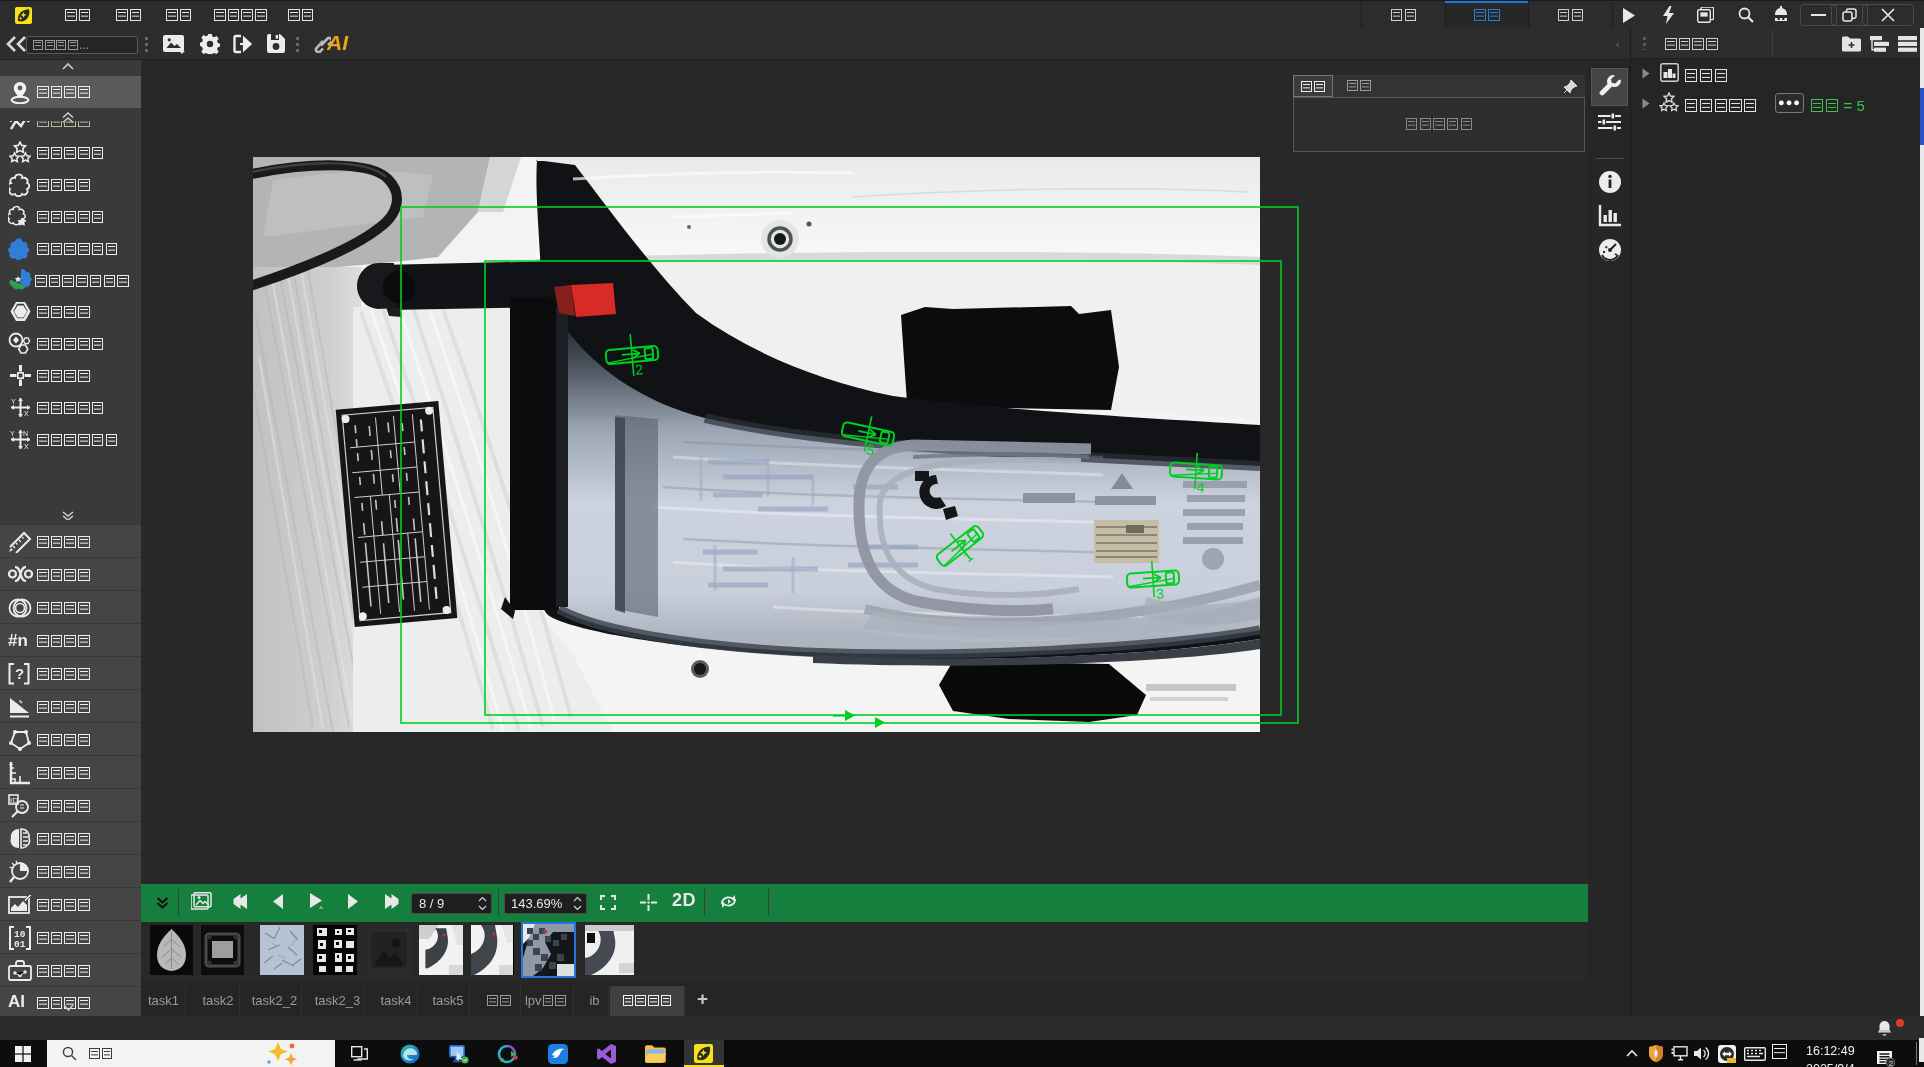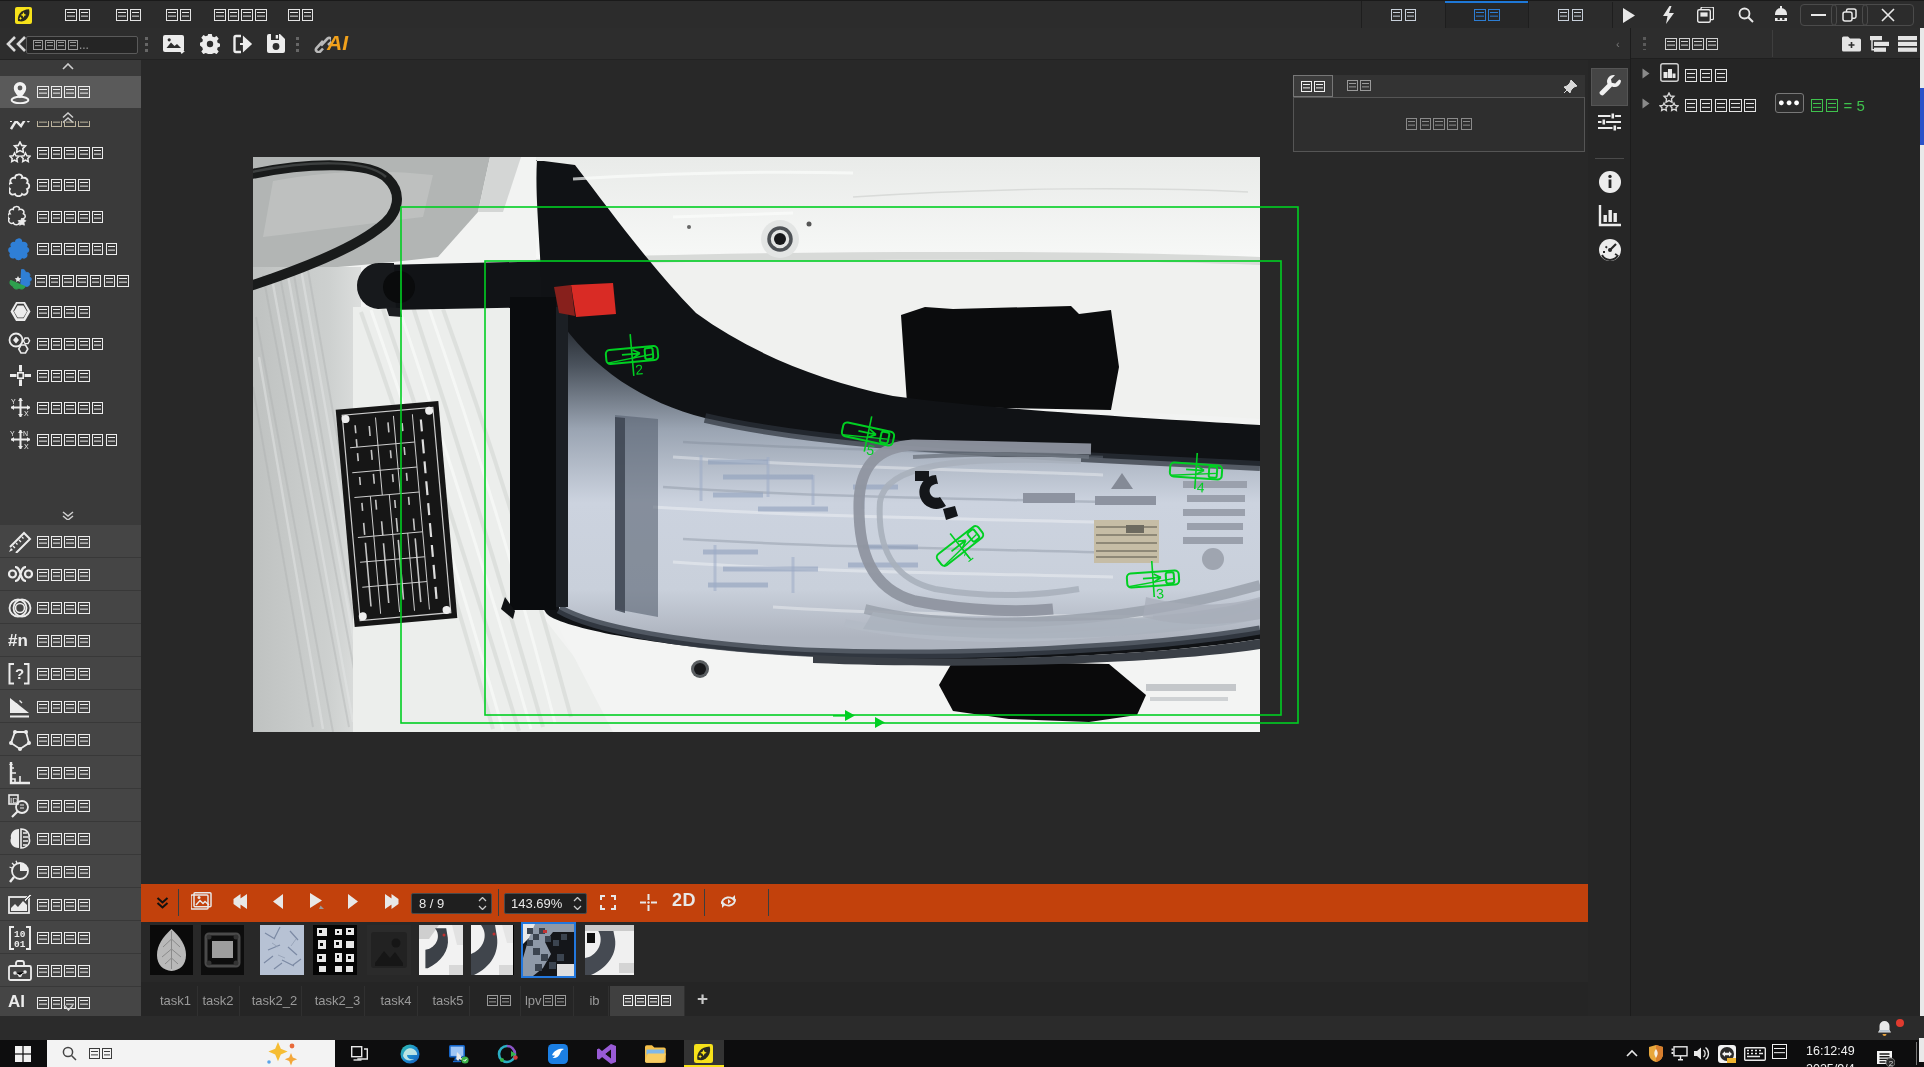--- a/index.html
+++ b/index.html
@@ -17,21 +17,21 @@
 
 #tbar{left:0;top:28px;width:1924px;height:32px;background:#2d2d2d;border-bottom:1px solid #222}
 
 #side{left:0;top:60px;width:141px;height:956px;background:#3a3a3a;overflow:hidden}
 .srow{position:absolute;left:0;width:141px;height:32px;color:#ececec;font-size:14px}
 .srow .lbl{position:absolute;left:36px;top:8px}
 .cat{background:#454545;border-bottom:1px solid #383838}
 
 #canvas{left:141px;top:60px;width:1447px;height:826px;background:#282828}
 
-#playbar{left:141px;top:884px;width:1447px;height:38px;background:#c2410c}
+#playbar{left:141px;top:884px;width:1447px;height:38px;background:#15803d}
 #thumbs{left:141px;top:922px;width:1447px;height:60px;background:#282828}
 #ttabs{left:141px;top:982px;width:1447px;height:34px;background:#252525}
 .ttask{position:absolute;top:4px;height:30px;line-height:30px;color:#9a9a9a;font-size:13px;text-align:center;border-right:1px solid #303030}
 
 #rtools{left:1588px;top:60px;width:42px;height:956px;background:#262626}
 #rpanel{left:1630px;top:28px;width:294px;height:988px;background:#252525;border-left:1px solid #1c1c1c}
 #rphead{position:absolute;left:0;top:0;width:294px;height:31px;background:#2d2d2d;border-bottom:1px solid #1f1f1f}
 
 #status{left:0;top:1016px;width:1924px;height:24px;background:#2b2b2b}
 #taskbar{left:0;top:1040px;width:1924px;height:27px;background:#0d0d0e}
@@ -765,21 +765,21 @@
     <svg width="49" height="50" viewBox="0 0 49 50">
         <rect width="49" height="50" fill="#f0f0f0"></rect>
         <path d="M12 4 C20 14 14 28 4 32 L0 33 V50 H6 C24 42 32 28 30 14 L28 4 Z" fill="#454a52"></path>
         <rect x="0" y="0" width="49" height="6" fill="#cbcbcb"></rect>
         <rect x="34" y="38" width="15" height="10" fill="#d4d4d4"></rect>
         <rect x="2" y="8" width="8" height="10" fill="#101010"></rect>
       </svg>
   </div>
 </div>
 <div class="abs" id="ttabs">
-  <div class="ttask" style="left:13px;width:44px">task1</div>
+  <div class="ttask" style="left:1px;width:44px">task1</div>
   <div class="ttask" style="left:56px;width:43px">task2</div>
   <div class="ttask" style="left:107px;width:54px">task2_2</div>
   <div class="ttask" style="left:170px;width:54px">task2_3</div>
   <div class="ttask" style="left:234px;width:43px">task4</div>
   <div class="ttask" style="left:286px;width:43px">task5</div>
   <div class="ttask" style="left:337px;width:43px"><i class="c"></i><i class="c"></i></div>
   <div class="ttask" style="left:378px;width:55px">lpv<i class="c"></i><i class="c"></i></div>
   <div class="ttask" style="left:440px;width:28px">ib</div>
   <div class="ttask" style="left:469px;width:75px;background:#404040;color:#f2f2f2"><i class="c"></i><i class="c"></i><i class="c"></i><i class="c"></i></div>
   <div class="abs" style="left:556px;top:8px;color:#c9c9c9;font-size:19px;font-weight:bold;line-height:18px">+</div>

